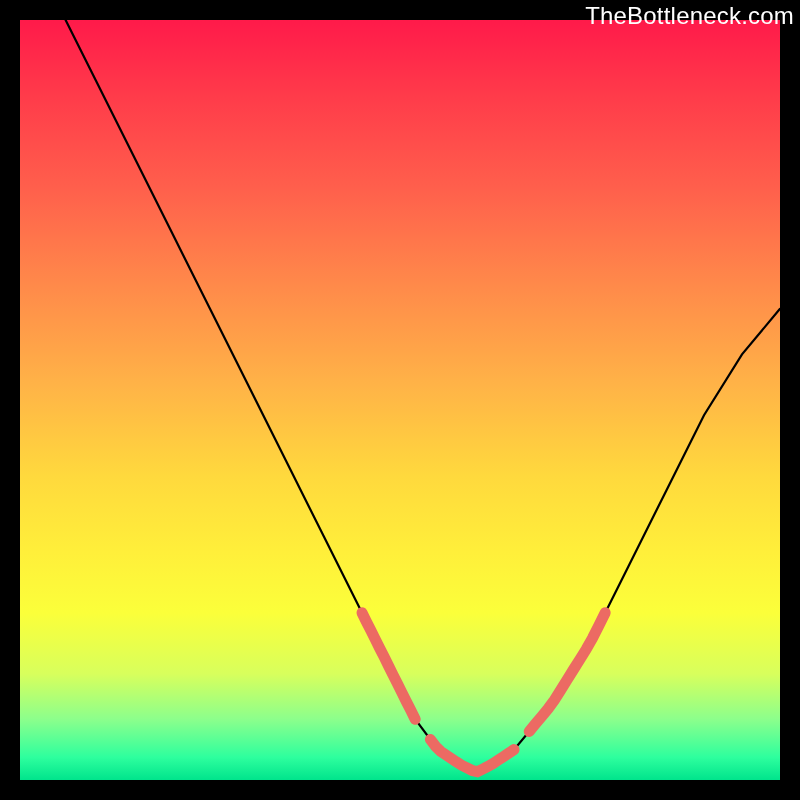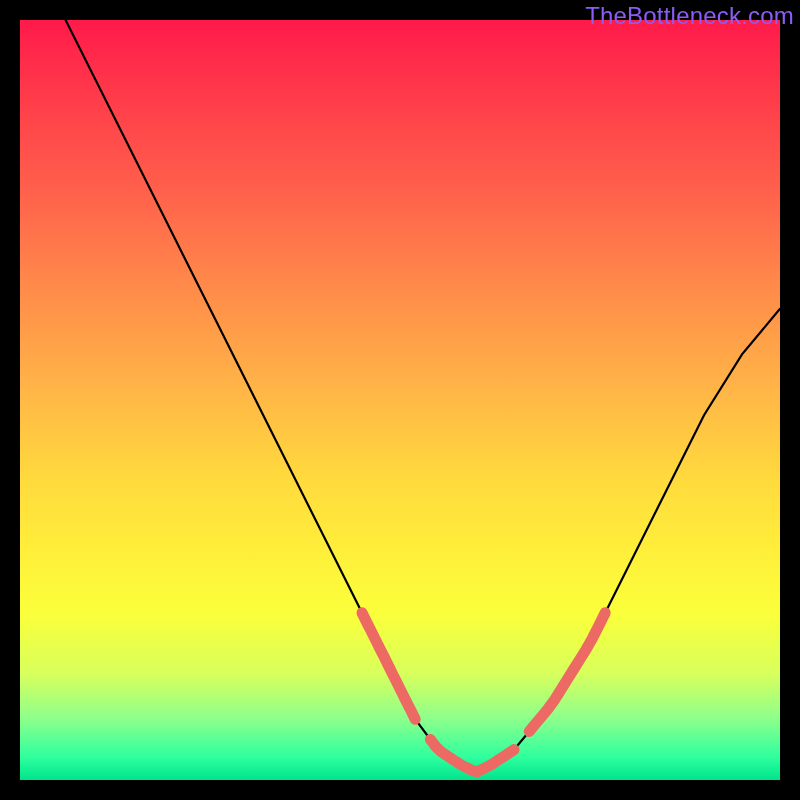--- a/index.html
+++ b/index.html
@@ -36,21 +36,21 @@
     width: 760px; height: 760px;
     pointer-events: none;
   }
   .watermark {
     position: absolute;
     top: 2px;
     right: 6px;
     font-family: Arial, Helvetica, sans-serif;
     font-size: 24px;
     font-weight: 500;
-    color: #8b5cf6;
+    color: #ffffff;
     letter-spacing: 0.2px;
   }
 </style>
 </head>
 <body>
 
 <div class="frame">
 
   <div class="plot-area">
 

